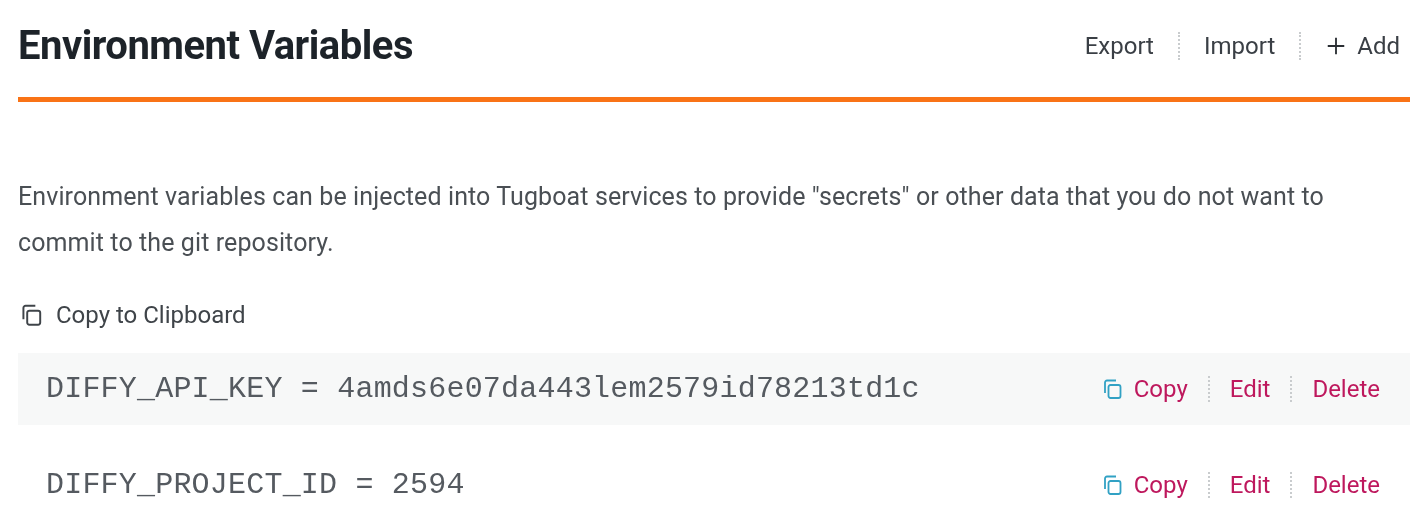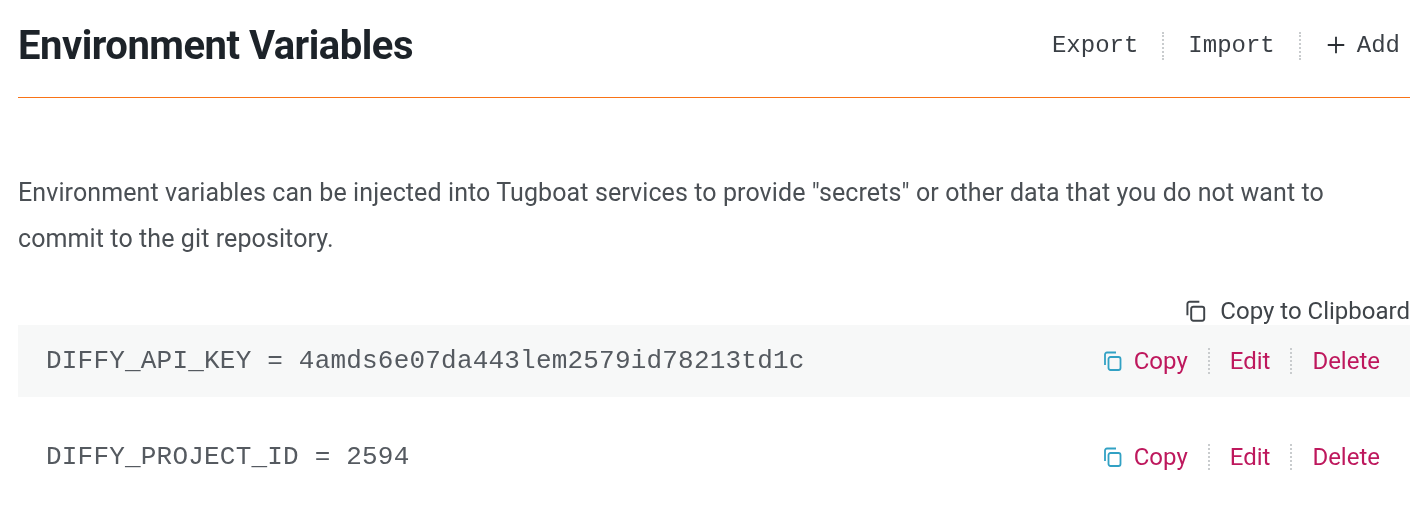--- a/index.html
+++ b/index.html
@@ -7,36 +7,35 @@
       font-family: -apple-system, BlinkMacSystemFont, "Segoe UI", Roboto, Helvetica, Arial, sans-serif;
       background: #fff;
       color: #2a2e33;
       width: 1428px;
       padding: 22px 18px 40px;
     }
     .header {
       display: flex;
       justify-content: space-between;
       align-items: center;
-      border-bottom: 1px solid #f97316;
+      border-bottom: 5px solid #f97316;
       padding-bottom: 28px;
     }
     .title {
       font-size: 40px;
       font-weight: 700;
       letter-spacing: -0.5px;
       color: #1d2329;
     }
     .header-actions {
       display: flex;
       align-items: flex-start;
       gap: 0;
       font-size: 24px;
       color: #2a2e33;
-      font-family: Liberation Mono, monospace;
     }
     .header-action {
       padding: 0 10px;
       cursor: pointer;
       display: inline-flex;
       align-items: center;
       gap: 10px;
       font-size: 24px;
       color: #3a3f45;
     }
@@ -49,41 +48,42 @@
     .plus-icon svg { display:block; }
     .description {
       font-size: 25px;
       color: #4a4f54;
       line-height: 1.85;
       margin: 72px 0 34px;
       letter-spacing: 0.1px;
     }
     .copy-all-row {
       display: flex;
-      justify-content: flex-end;
+      justify-content: flex-start;
       align-items: center;
       gap: 12px;
+      margin-bottom: 24px;
       font-size: 24px;
       color: #3f4449;
       cursor: pointer;
     }
     .copy-icon svg { display:block; }
     .row {
       display: flex;
       align-items: center;
       justify-content: space-between;
       height: 72px;
       padding: 0 30px 0 28px;
       font-size: 24px;
     }
     .row.alt { background: #f7f8f8; }
     .kv {
       font-family: ui-monospace, SFMono-Regular, Menlo, Consolas, "Liberation Mono", monospace;
       color: #555a60;
-      font-size: 26px;
+      font-size: 30px;
       letter-spacing: 0.2px;
     }
     .row-actions {
       display: flex;
       align-items: center;
     }
     .link {
       color: #be185d;
       cursor: pointer;
       display: inline-flex;

